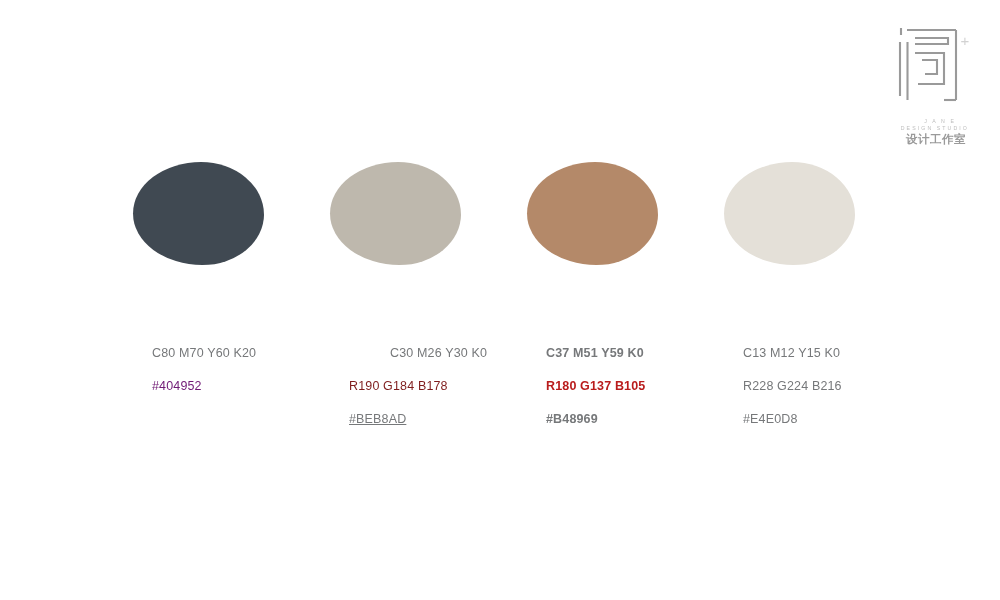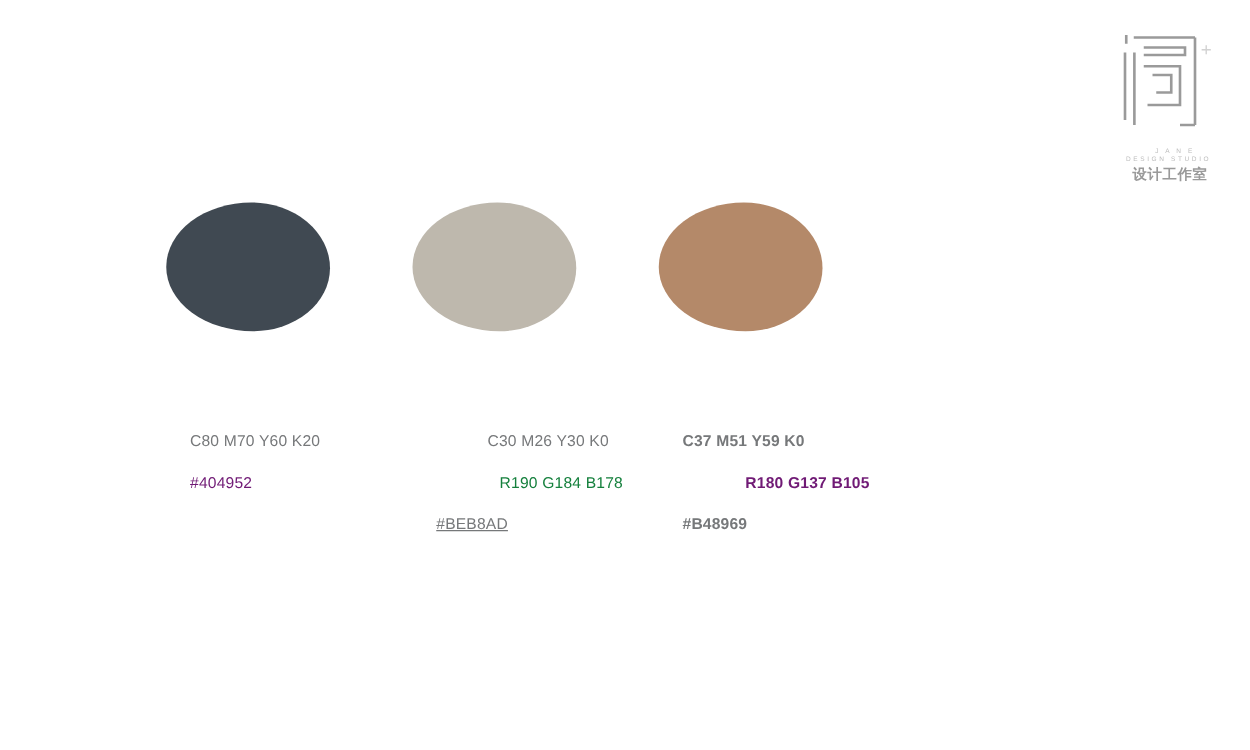--- a/index.html
+++ b/index.html
@@ -156,28 +156,36 @@
     <div class="swatch-labels">
       <div class="swatch-line" style="color: rgb(118, 120, 122);">C80 M70 Y60 K20</div>
       <div class="swatch-line" style="color: #701a75;">#404952</div>
     </div>
   </div>
 
   <div class="swatch-col c1">
     <div class="swatch-blob" style="background: rgb(190, 184, 173);"></div>
     <div class="swatch-labels">
       <div class="swatch-line" style="color: rgb(118, 120, 122); margin-left: 41px;">C30 M26 Y30 K0</div>
-      <div class="swatch-line" style="color: #15803d; text-align: center;">R190 G184 B178</div>
+      <div class="swatch-line" style="color: #7f1d1d;">R190 G184 B178</div>
       <div class="swatch-line" style="color: rgb(118, 120, 122); text-decoration: underline;">#BEB8AD</div>
     </div>
   </div>
 
   <div class="swatch-col c2">
     <div class="swatch-blob" style="background: rgb(180, 137, 105);"></div>
     <div class="swatch-labels">
       <div class="swatch-line" style="color: rgb(118, 120, 122);">C37 M51 Y59 K0</div>
-      <div class="swatch-line" style="color: #701a75; text-align: center;">R180 G137 B105</div>
+      <div class="swatch-line" style="color: #b91c1c;">R180 G137 B105</div>
       <div class="swatch-line" style="color: rgb(118, 120, 122);">#B48969</div>
     </div>
   </div>
 
+  <div class="swatch-col c3">
+    <div class="swatch-blob" style="background: rgb(228, 224, 216);"></div>
+    <div class="swatch-labels">
+      <div class="swatch-line" style="color: rgb(118, 120, 122);">C13 M12 Y15 K0</div>
+      <div class="swatch-line" style="color: rgb(118, 120, 122);">R228 G224 B216</div>
+      <div class="swatch-line" style="color: rgb(118, 120, 122);">#E4E0D8</div>
+    </div>
+  </div>
 
 </div>
 
 </body></html>

